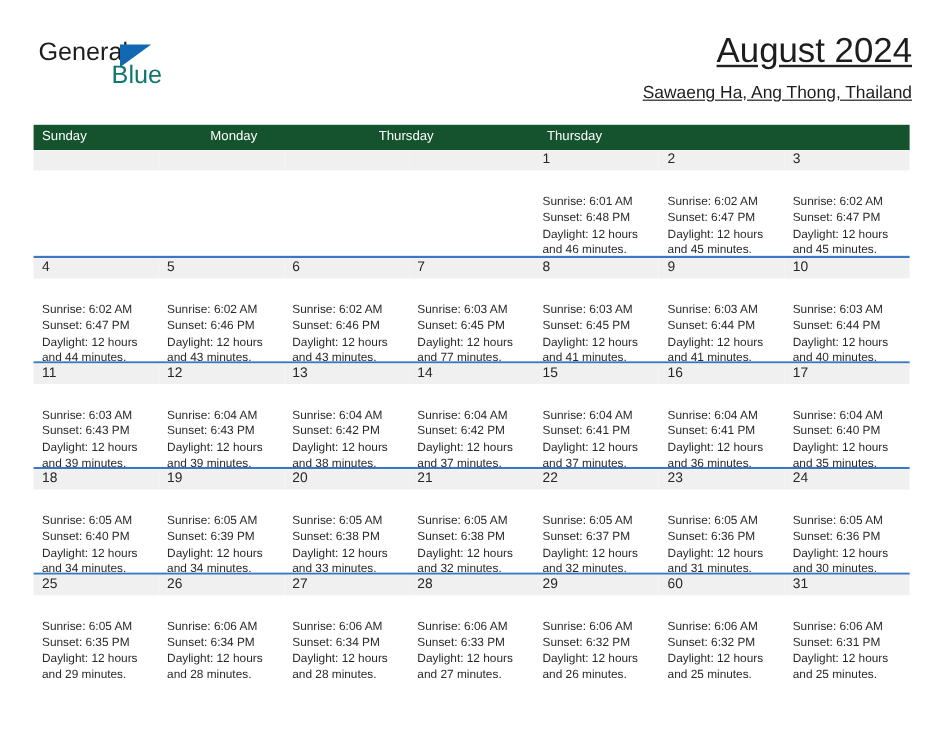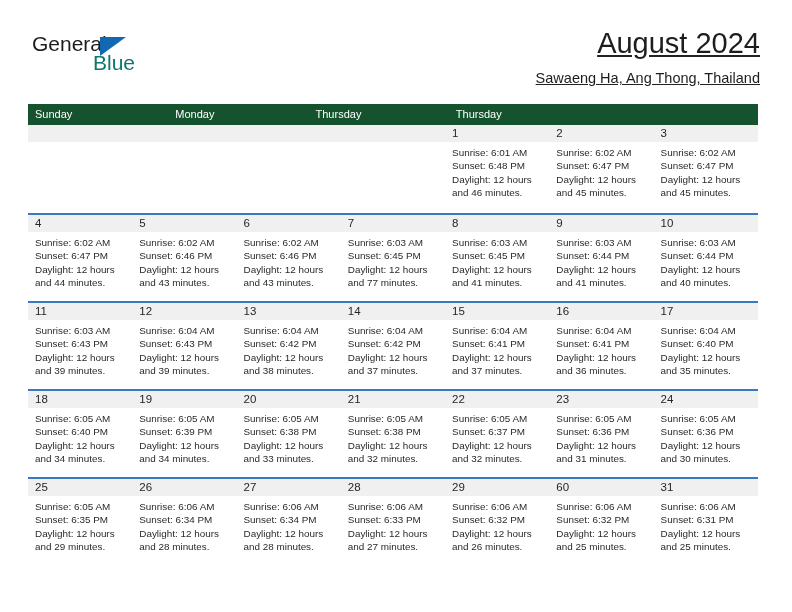--- a/index.html
+++ b/index.html
@@ -130,21 +130,21 @@
     height: 17px;
     box-sizing: border-box;
   }
   .daynum {
     font-size: 11.5px;
     color: #262626;
     line-height: 17px;
     padding-left: 7px;
   }
   .daybody {
-    padding: 4px 6px 0 7px;
+    padding: 20px 6px 0 7px;
   }
   .dayline {
     font-size: 9.9px;
     line-height: 13.4px;
     color: #2a2a2a;
     white-space: nowrap;
   }
   .daycell.empty .daynum-band { background: #f0f0f0; }
 </style>
 </head>

